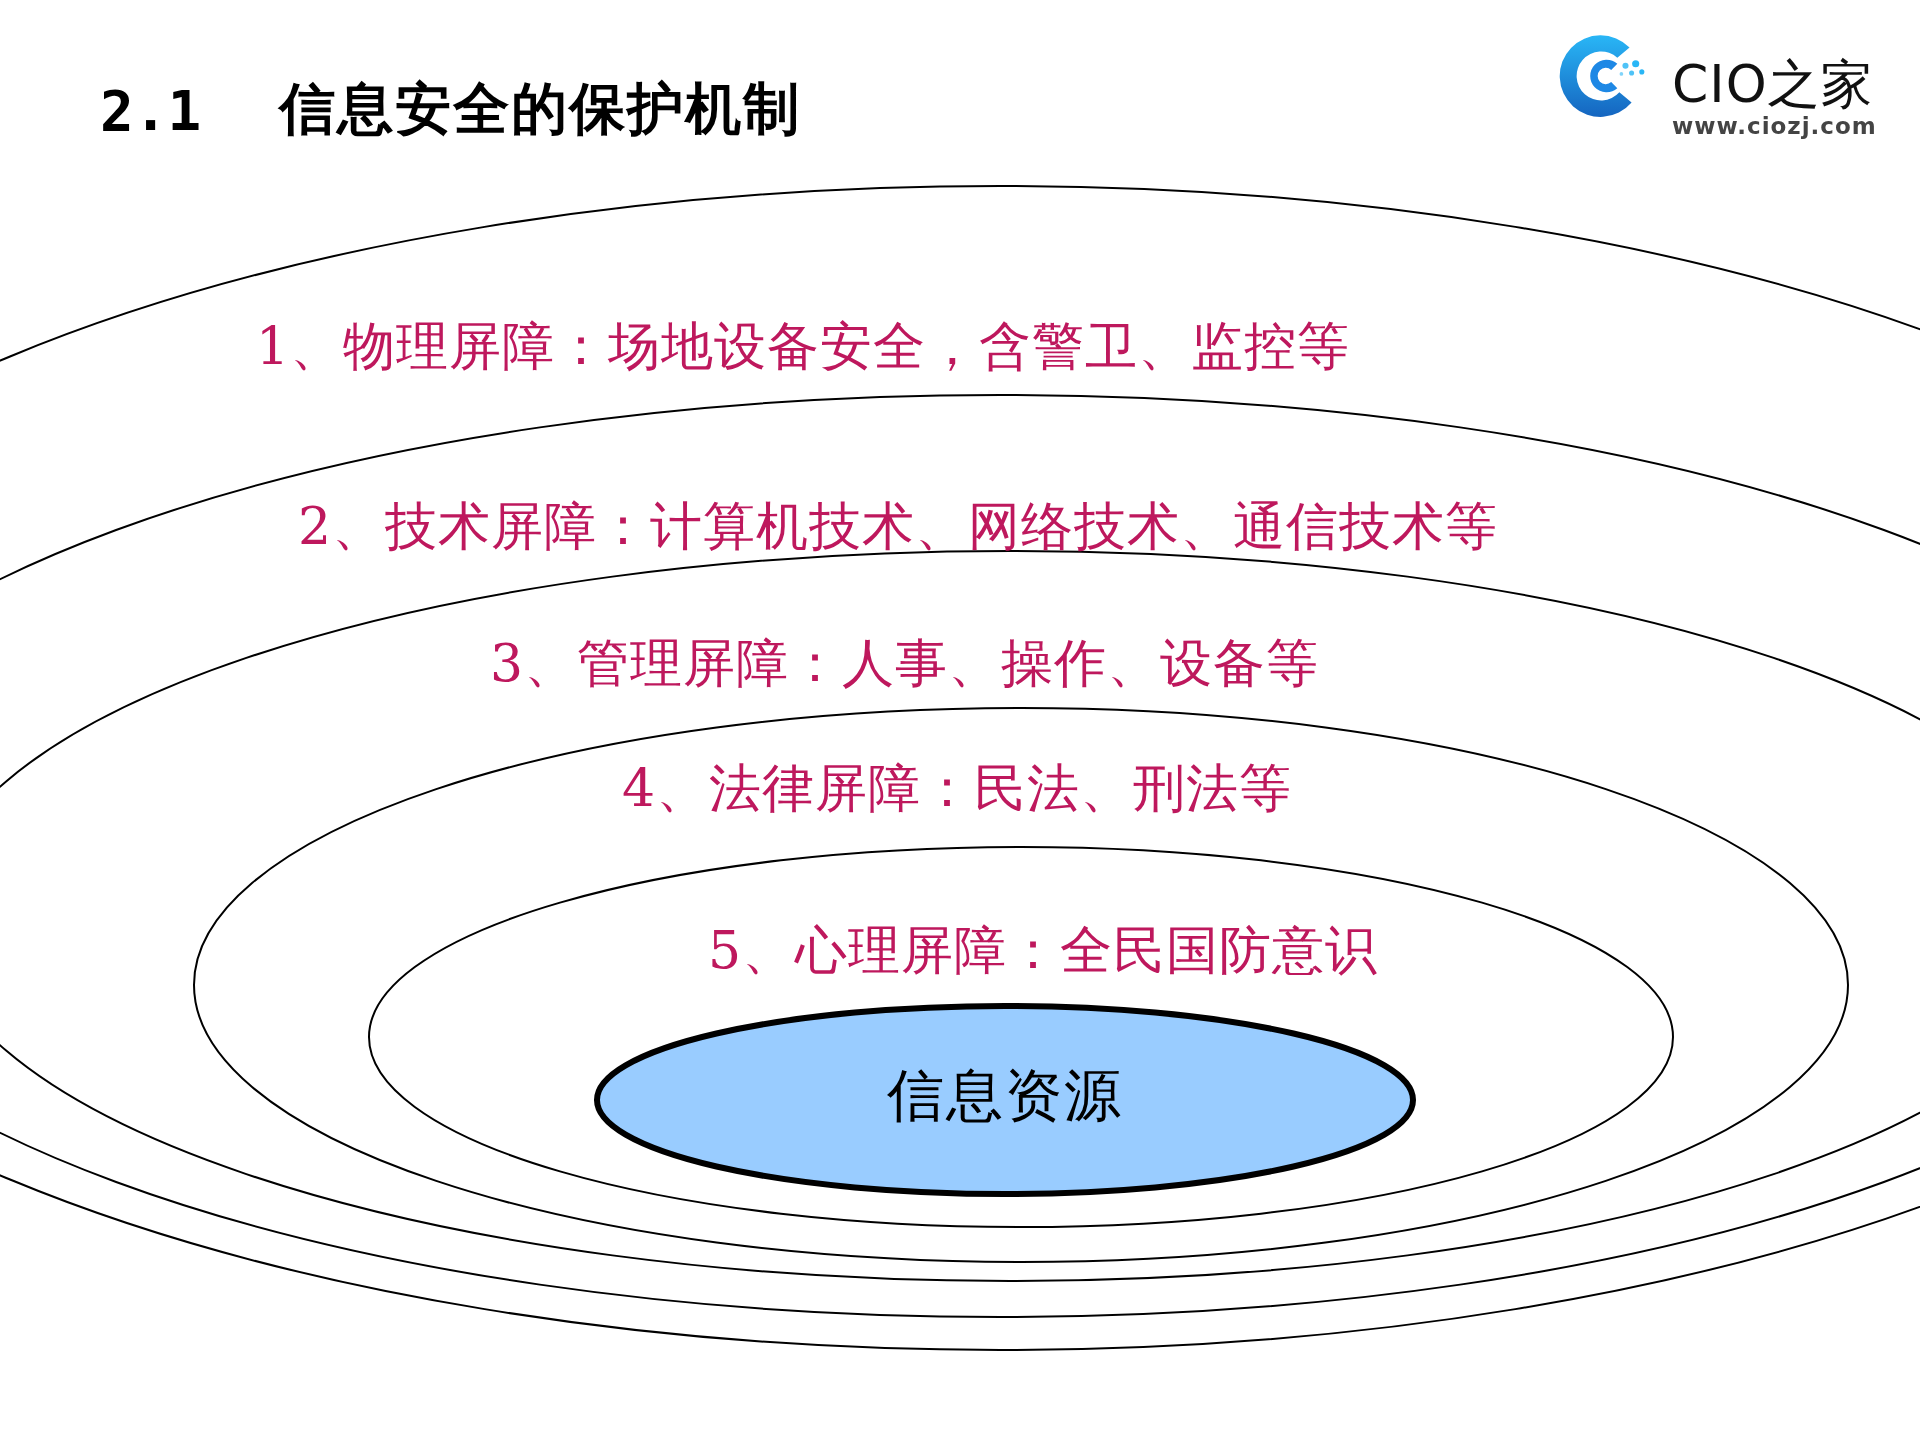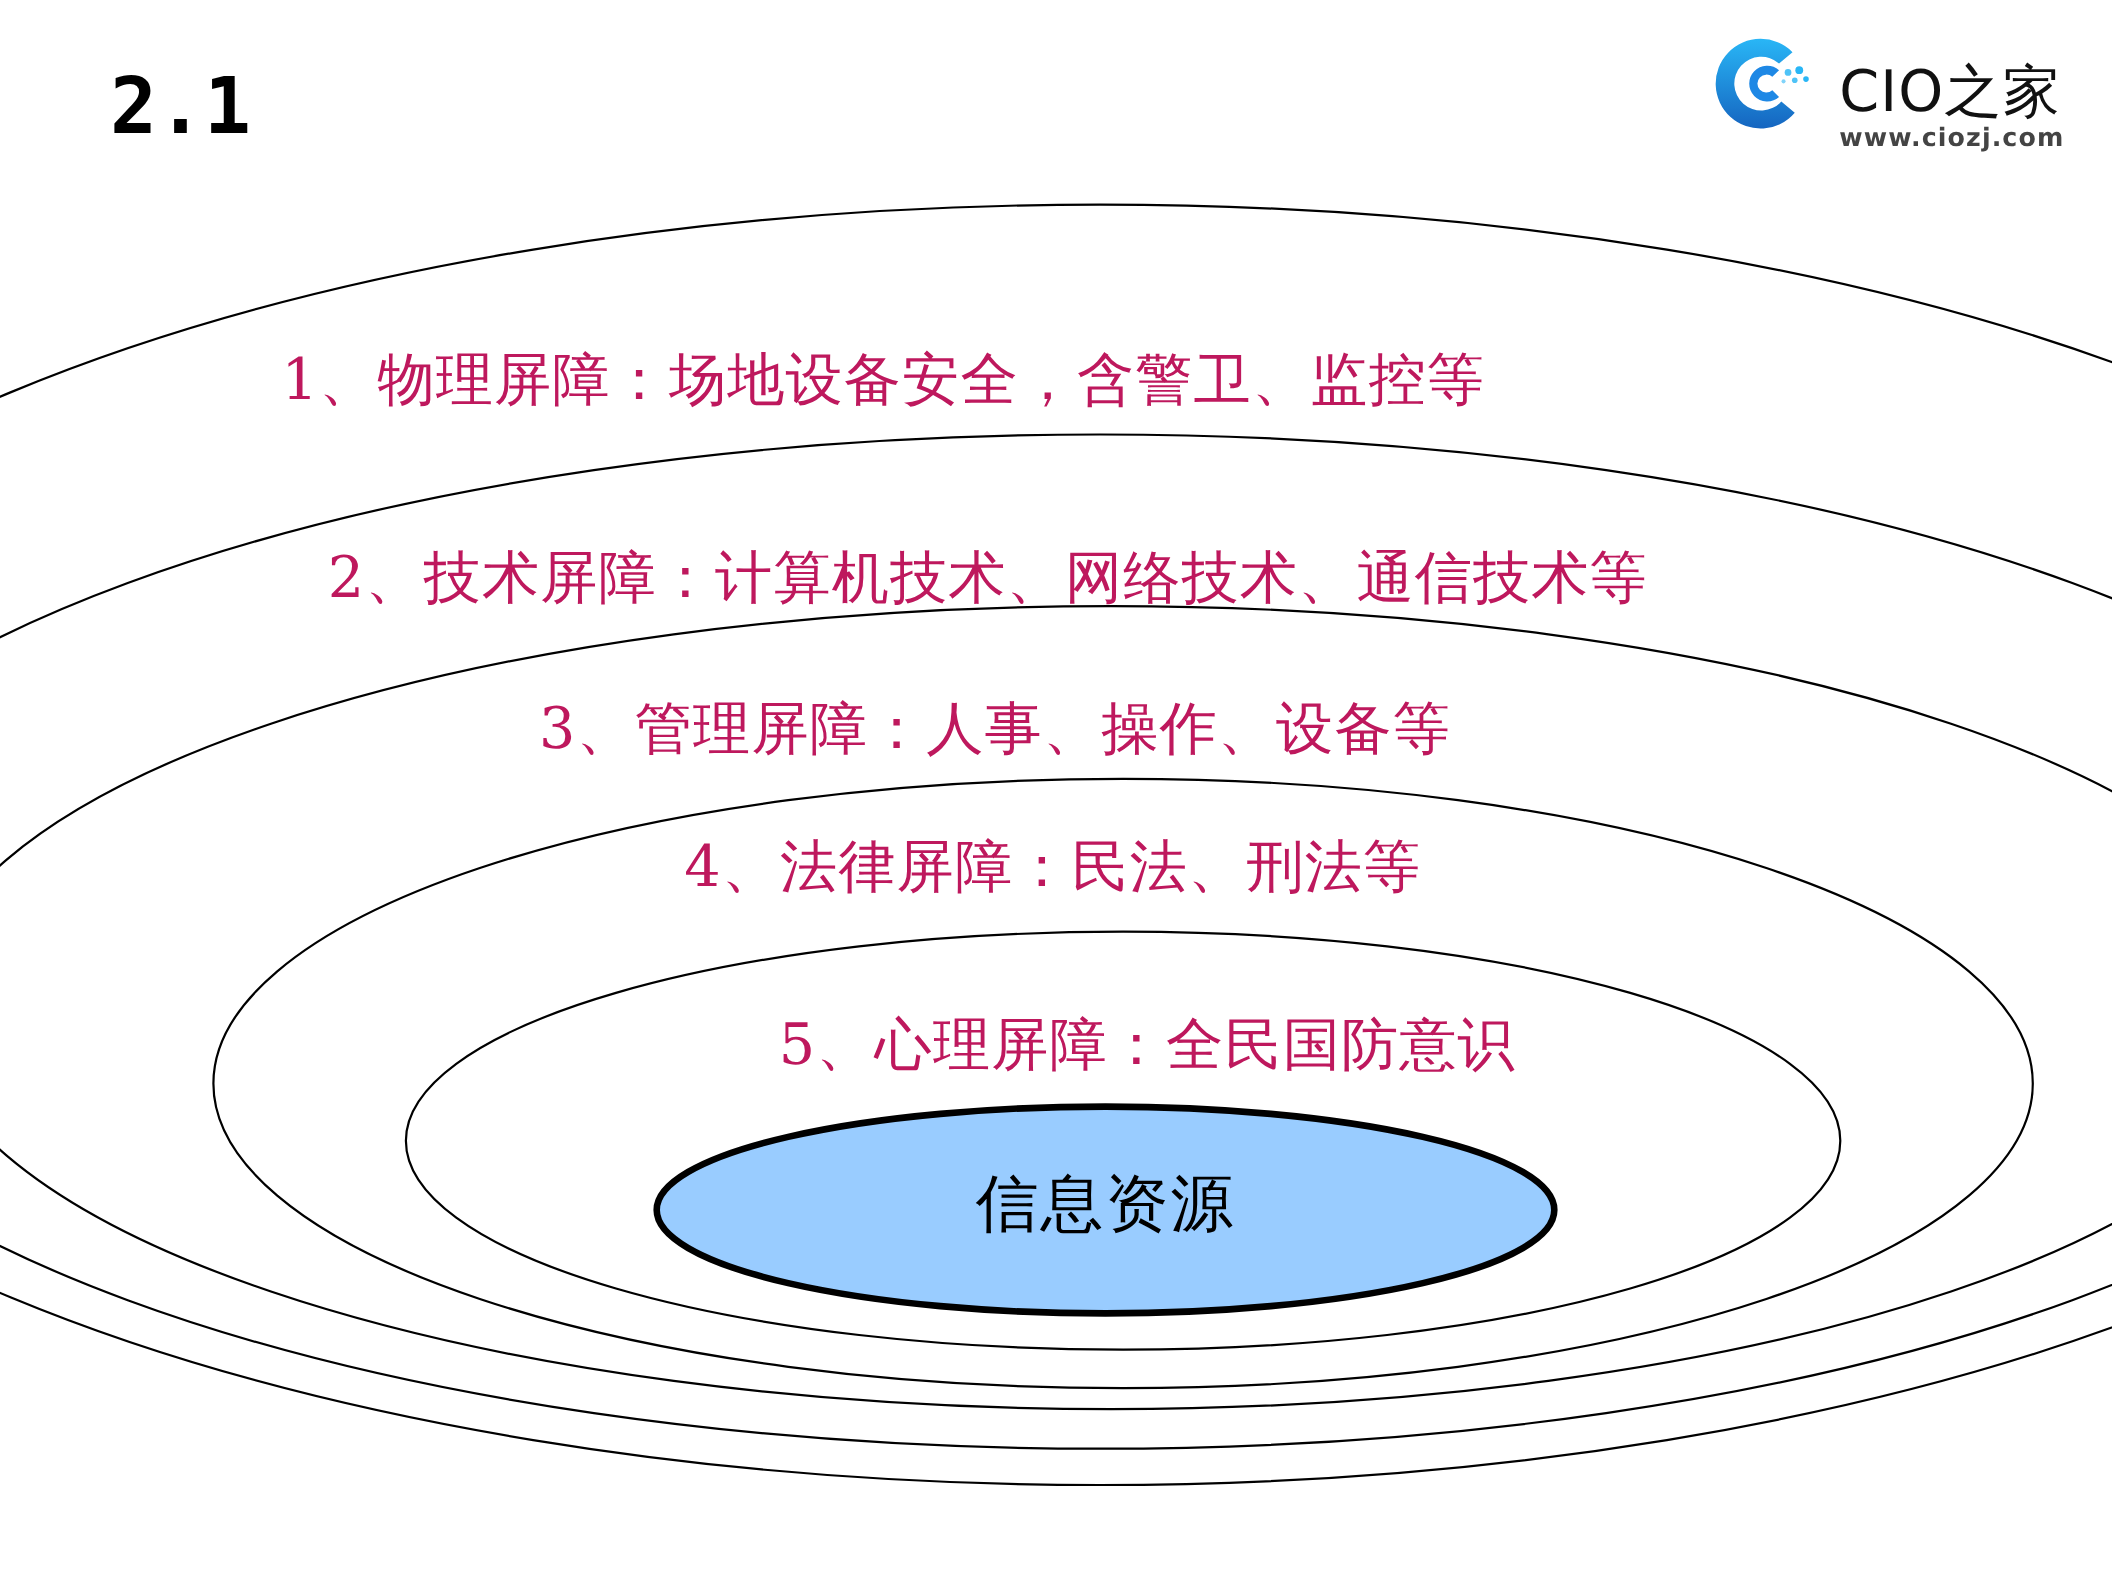--- a/index.html
+++ b/index.html
@@ -18,23 +18,22 @@
     .slide-title {
       position: absolute;
       left: 100px;
       top: 55px;
       height: 110px;
       display: flex;
       align-items: center;
       white-space: nowrap;
       font-family: "DejaVu Sans", "Liberation Sans", sans-serif;
       font-weight: bold;
-      font-size: 71px;
+      font-size: 56px;
       letter-spacing: 2px;
-      flex-direction: column;
     }
     .slide-title .num {
       font-family: "DejaVu Sans Mono", "Liberation Mono", monospace;
       font-weight: bold;
       margin-right: 78px;
       letter-spacing: 0;
     }
     .logo {
       position: absolute;
       left: 1550px;
@@ -102,20 +101,21 @@
       line-height: 90px;
       color: #000000;
       letter-spacing: 2px;
     }
   </style>
 </head>
 <body>
 
 <div class="slide-title">
   <span class="num">2.1</span>
+  <span>信息安全的保护机制</span>
 </div>
 
 <div class="logo">
   <svg class="logo-mark" viewBox="0 0 100 100">
     <defs>
       <linearGradient id="lg1" x1="0" y1="0" x2="0" y2="1">
         <stop offset="0" stop-color="#29B6F6"></stop>
         <stop offset="1" stop-color="#1565C0"></stop>
       </linearGradient>
     </defs>

